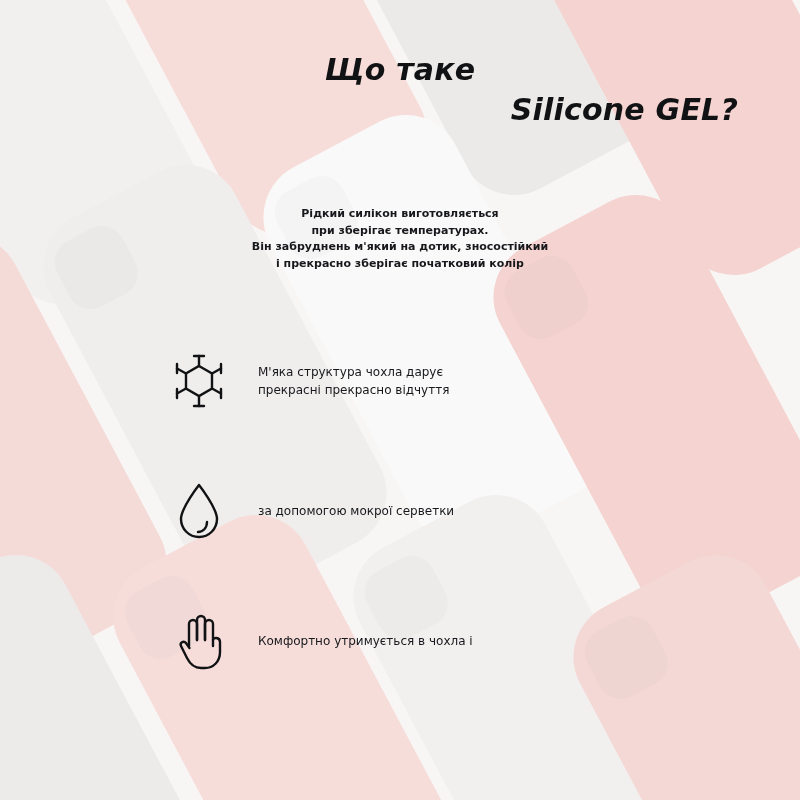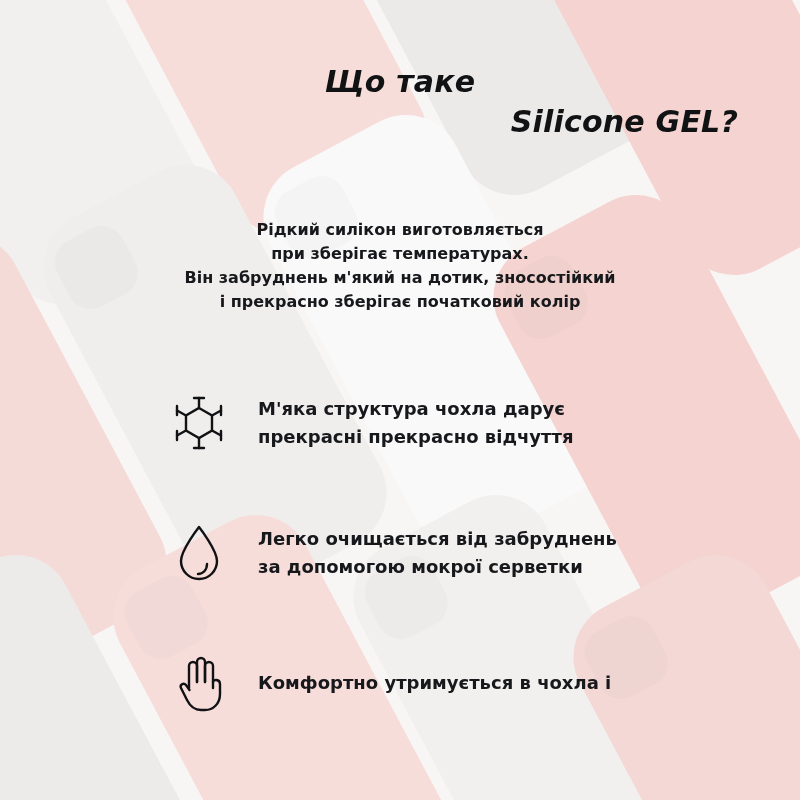--- a/index.html
+++ b/index.html
@@ -48,41 +48,41 @@
   .veil {
     position: absolute;
     inset: 0;
     background: rgba(250,248,247,0.55);
   }
 
   
   .content {
     position: absolute;
     inset: 0;
-    padding: 52px 62px 40px 62px;
+    padding: 40px 62px 40px 62px;
     display: flex;
     flex-direction: column;
   }
 
   .headline {
     text-align: center;
     font-style: italic;
     font-weight: bold;
     font-size: 30px;
     line-height: 1.34;
     color: #111214;
     letter-spacing: 0.2px;
     margin-top: 10px;
   }
   .headline .l2 { display: block; text-align: right; }
 
   .intro {
     margin-top: 76px;
     text-align: center;
-    font-size: 16px;
+    font-size: 11px;
     line-height: 1.5;
     font-weight: bold;
     color: #16181b;
   }
   .intro span { display: block; }
 
   .features {
     margin-top: 78px;
     display: flex;
     flex-direction: column;
@@ -99,23 +99,23 @@
   .feature-icon {
     width: 62px;
     height: 62px;
     flex: 0 0 62px;
     display: flex;
     align-items: center;
     justify-content: center;
   }
 
   .feature-text {
-    font-size: 18px;
+    font-size: 12px;
     line-height: 1.55;
-    font-weight: bold;
+    font-weight: normal;
     color: #16181b;
     max-width: 400px;
   }
   .feature-text span { display: block; }
 </style>
 </head>
 <body>
 
 <div class="poster">
 
@@ -179,21 +179,20 @@
       </div>
 
       <div class="feature">
         <div class="feature-icon">
           <svg width="46" height="60" viewBox="0 0 46 60" fill="none" stroke="#111214" stroke-width="2.4" stroke-linecap="round" stroke-linejoin="round">
             <path d="M23 4 C23 4 5 27 5 38 C5 48 13 56 23 56 C33 56 41 48 41 38 C41 27 23 4 23 4 Z"></path>
             <path d="M31 41 C31 47 27 51 22 51"></path>
           </svg>
         </div>
         <div class="feature-text">
-          <span>Легко очищається від забруднень</span>
           <span>за допомогою мокрої серветки</span>
         </div>
       </div>
 
       <div class="feature">
         <div class="feature-icon">
           <svg width="50" height="58" viewBox="0 0 50 58" fill="none" stroke="#111214" stroke-width="2.4" stroke-linecap="round" stroke-linejoin="round">
             <path d="M15 34 V12 a4 4 0 0 1 8 0 v16"></path>
             <path d="M23 28 V8 a4 4 0 0 1 8 0 v20"></path>
             <path d="M31 28 V12 a4 4 0 0 1 8 0 v22"></path>

